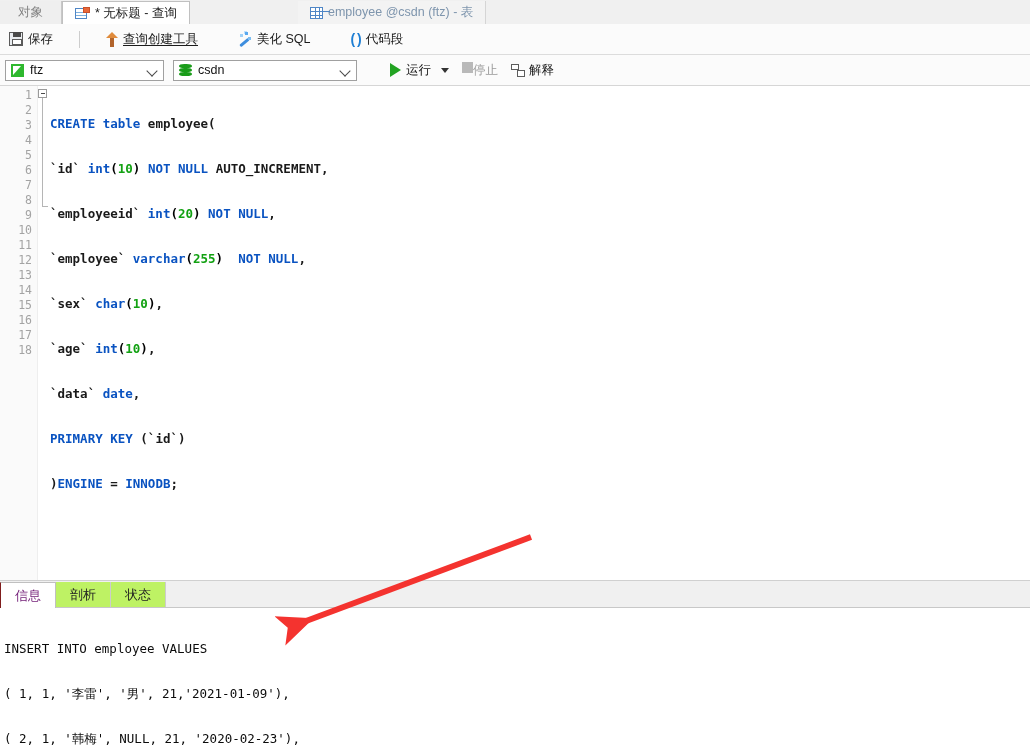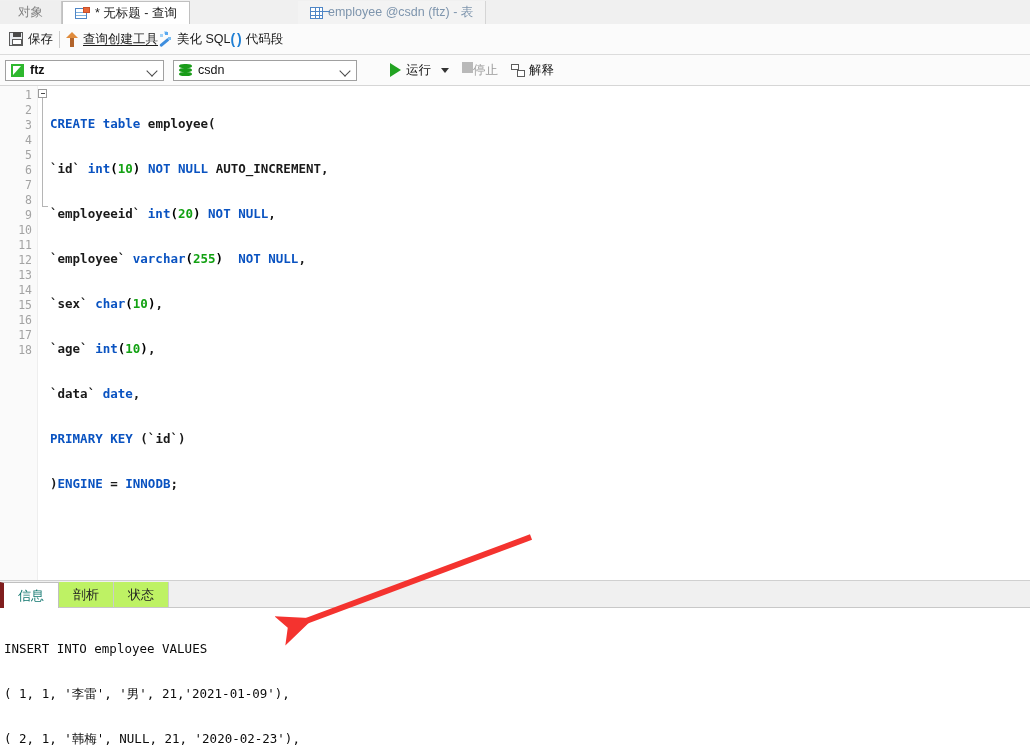--- a/index.html
+++ b/index.html
@@ -44,21 +44,21 @@
   .ico-query .g i{position:absolute;left:0;top:3px;width:100%;height:1px;background:#7fb0dd;}
   .ico-query .g u{position:absolute;left:0;top:6px;width:100%;height:1px;background:#7fb0dd;}
   .ico-query .r{position:absolute;right:0;top:0;width:7px;height:6px;background:#e8683a;border:1px solid #c9512a;box-sizing:border-box;}
 
   
   .toolbar{
     position:absolute;left:0;top:24px;width:1030px;height:30px;
     background:#fbfbfb;border-bottom:1px solid #dcdcdc;
     display:flex;align-items:center;
   }
-  .tbtn{display:flex;align-items:center;gap:5px;padding:0 0;height:24px;font-size:12.5px;color:#1b1b1b;white-space:nowrap;}
+  .tbtn{display:flex;align-items:center;gap:5px;padding:0 20px;height:24px;font-size:12.5px;color:#1b1b1b;white-space:nowrap;}
   .tbtn.first{padding-left:9px;}
   .tsep{width:1px;height:17px;background:#cdcdcd;margin:0 6px;}
   .uline{text-decoration:underline;text-underline-offset:2px;}
 
   .ico-save{width:14px;height:14px;background:#e9ecef;border:1px solid #5b5b5b;box-sizing:border-box;position:relative;}
   .ico-save:before{content:"";position:absolute;left:3px;top:-1px;width:8px;height:5px;background:#4a4a4a;}
   .ico-save:after{content:"";position:absolute;left:2px;bottom:0px;width:10px;height:6px;background:#ffffff;border:1px solid #5b5b5b;box-sizing:border-box;}
   .ico-builder{width:12px;height:15px;position:relative;}
   .ico-builder:before{content:"";position:absolute;left:4px;top:4px;width:4px;height:11px;background:#b2642c;}
   .ico-builder:after{content:"";position:absolute;left:0;top:0;border-left:6px solid transparent;border-right:6px solid transparent;border-bottom:6px solid #e08b3c;}
@@ -74,21 +74,21 @@
     background:#fbfbfb;border-bottom:1px solid #d6d6d6;
     display:flex;align-items:center;
   }
   .combo{
     height:21px;box-sizing:border-box;background:#fff;border:1px solid #a0a0a0;
     display:flex;align-items:center;gap:6px;padding:0 5px;font-size:12.5px;color:#111;
     position:relative;
   }
   .combo .caret{position:absolute;right:7px;top:6px;width:7px;height:7px;
     border-left:1.6px solid #4a4a4a;border-bottom:1.6px solid #4a4a4a;transform:rotate(-45deg);}
-  .combo1{width:159px;margin-left:5px;font-weight:bold;}
+  .combo1{width:159px;margin-left:5px;}
   .combo2{width:184px;margin-left:9px;}
   .ico-conn{width:13px;height:13px;background:#2eb82e;position:relative;flex:0 0 auto;}
   .ico-conn:after{content:"";position:absolute;left:2px;top:2px;width:0;height:0;
     border-left:8px solid #ffffff;border-bottom:9px solid transparent;}
   .ico-db{width:13px;height:13px;position:relative;flex:0 0 auto;}
   .ico-db span{position:absolute;left:0;width:13px;height:4px;background:#1a9c1a;border-radius:50%/60%;}
   .ico-db span:nth-child(1){top:0;}
   .ico-db span:nth-child(2){top:4px;}
   .ico-db span:nth-child(3){top:8px;}
 
@@ -138,22 +138,22 @@
     border-top:1px solid #d0d0d0;
   }
   .rtabs{
     position:absolute;left:0;top:0;width:1030px;height:26px;background:#f0f0f0;
     border-bottom:1px solid #c8c8c8;display:flex;align-items:flex-end;
   }
   .rtab{
     height:25px;box-sizing:border-box;padding:0 14px;display:flex;align-items:center;
     font-size:13px;color:#222;background:#bef264;border-right:1px solid #cccccc;
   }
-  .rtab.active{background:#ffffff;border-top:1px solid #c0c0c0;border-left:4px solid #7f1d1d;
-    border-right:1px solid #c0c0c0;height:26px;margin-bottom:-1px;color:#0f766e;}
+  .rtab.active{background:#ffffff;border-top:1px solid #c0c0c0;border-left:1px solid #7f1d1d;
+    border-right:1px solid #c0c0c0;height:26px;margin-bottom:-1px;color:#701a75;}
   .routput{
     position:absolute;left:4px;top:30px;right:0;bottom:0;
     font-family:"DejaVu Sans Mono","Liberation Mono",monospace;
     font-size:12.5px;line-height:15px;white-space:pre;color:#0b0b0b;
   }
 
   
   .arrow{position:absolute;left:0;top:0;width:1030px;height:755px;pointer-events:none;}
 </style>
 </head>

